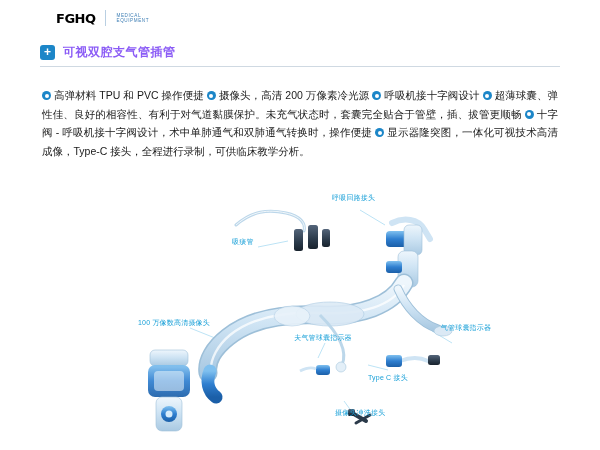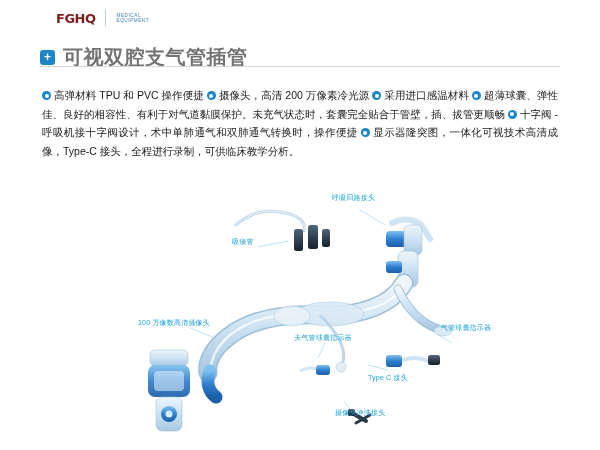--- a/index.html
+++ b/index.html
@@ -27,21 +27,21 @@
     gap: 6px;
   }
   .brand-mark {
     display: flex;
     align-items: center;
     gap: 2px;
   }
   .brand-logo-text {
     font-size: 13px;
     font-weight: bold;
-    color: #7f1d1d;
+    color: #000000;
     letter-spacing: -0.5px;
     font-family: "DejaVu Sans", sans-serif;
   }
   .brand-divider {
     width: 1px;
     height: 16px;
     background: #b9cfe2;
     margin: 0 4px;
   }
   .brand-sub {
@@ -70,23 +70,23 @@
     height: 15px;
     border-radius: 3px;
     background: #1c86c8;
     color: #ffffff;
     font-size: 12px;
     line-height: 14px;
     text-align: center;
     font-weight: bold;
   }
   .title-text {
-    font-size: 20px;
+    font-size: 12px;
     font-weight: bold;
-    color: #737373;
+    color: #8b5cf6;
     letter-spacing: 0.5px;
   }
   .title-rule {
     position: absolute;
     left: 40px;
     top: 66px;
     width: 520px;
     height: 1px;
     background: #cfd9e2;
   }
@@ -160,21 +160,21 @@
 
   <div class="title-row">
     <div class="title-badge">+</div>
     <div class="title-text">可视双腔支气管插管</div>
   </div>
   <div class="title-rule"></div>
 
   <div class="body-copy">
     <span class="bullet"></span><span>高弹材料 TPU 和 PVC 操作便捷</span>
     <span class="bullet"></span><span>摄像头，高清 200 万像素冷光源</span>
-    <span class="bullet"></span><span>采用进口感温材料</span>
+    <span class="bullet"></span><span>呼吸机接十字阀设计</span>
     <span class="bullet"></span><span>超薄球囊、弹性佳、良好的相容性、有利于对气道黏膜保护。未充气状态时，套囊完全贴合于管壁，插、拔管更顺畅</span>
     <span class="bullet"></span><span>十字阀 - 呼吸机接十字阀设计，术中单肺通气和双肺通气转换时，操作便捷</span>
     <span class="bullet"></span><span>显示器隆突图，一体化可视技术高清成像，Type-C 接头，全程进行录制，可供临床教学分析。</span>
   </div>
 
   <div class="figure">
     <svg width="600" height="285" viewBox="0 0 600 285" xmlns="http://www.w3.org/2000/svg">
       <defs>
         <linearGradient id="tubeGrad" x1="0" y1="0" x2="0" y2="1">
           <stop offset="0%" stop-color="#eef6fc"></stop>

